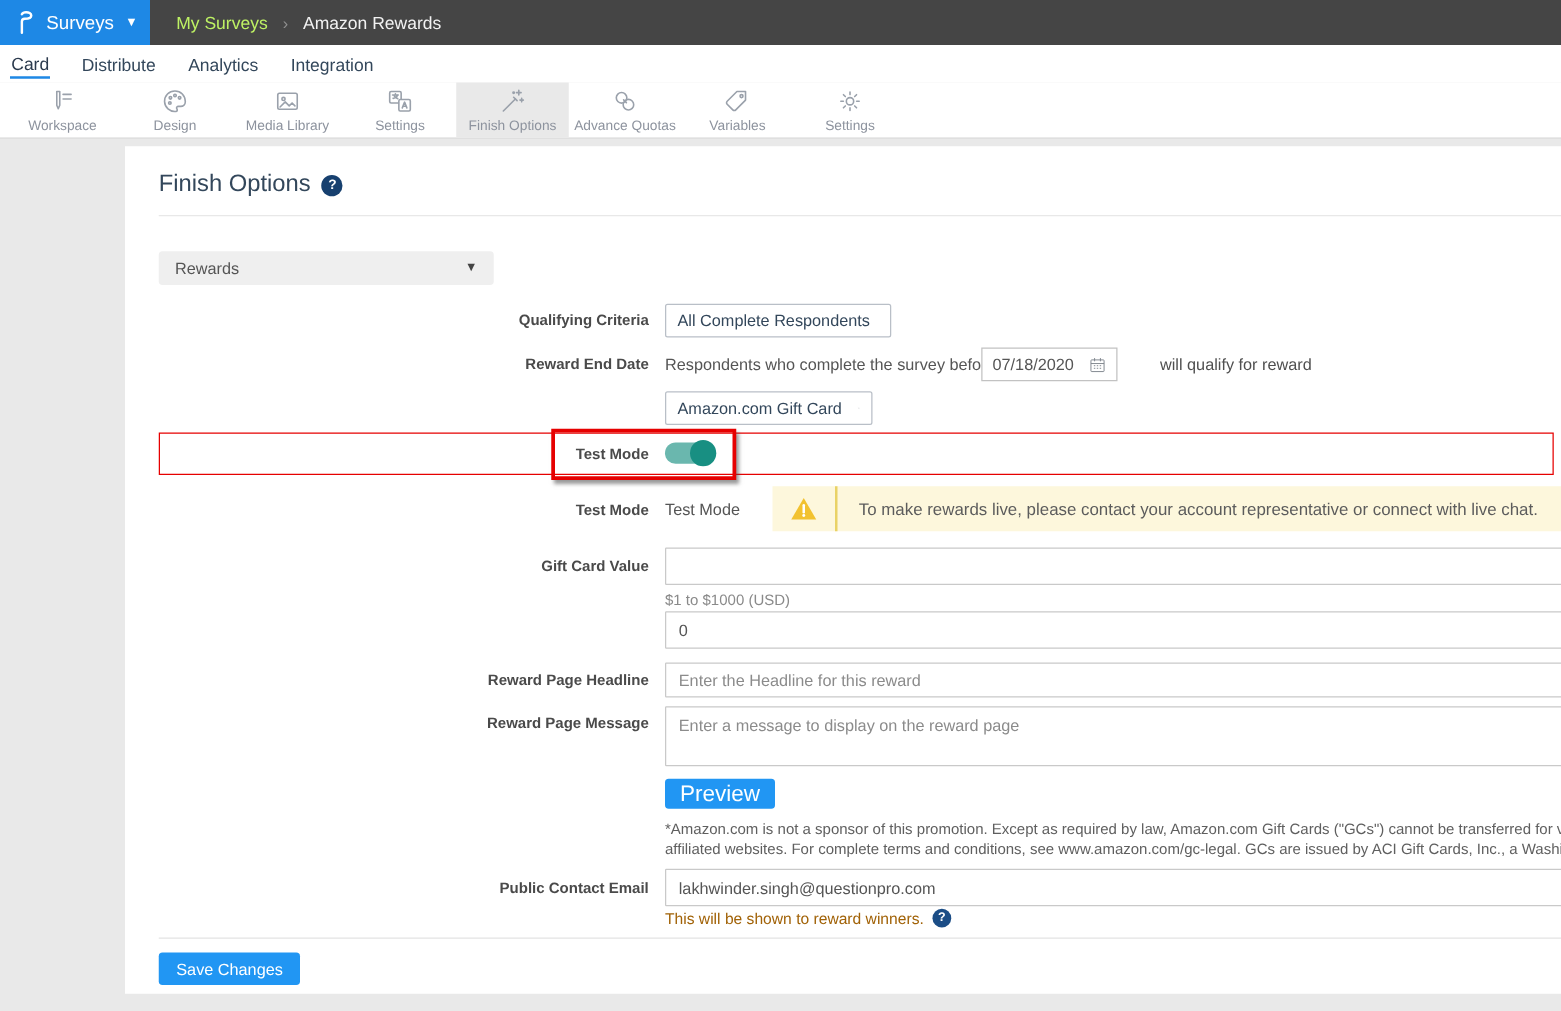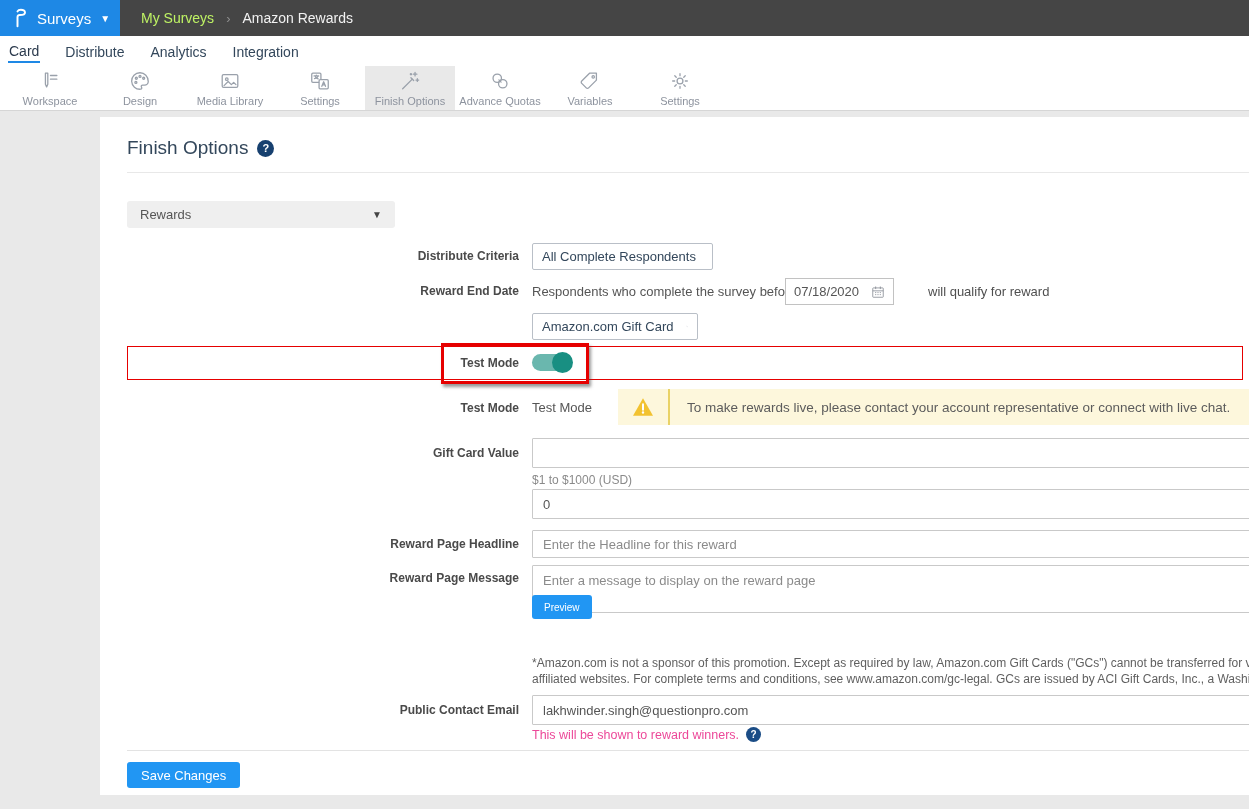--- a/index.html
+++ b/index.html
@@ -65,28 +65,28 @@
   .hl-band { position:absolute; left:27px; right:6px; top:229px; height:34px; border:1px solid #e60000; pointer-events:none; }
   .hl-box { position:absolute; left:341px; top:226px; width:148px; height:41px; border:3px solid #e60000; box-shadow:2px 3px 3px rgba(70,70,70,.55); pointer-events:none; }
 
   
   .warnbox { position:absolute; left:518px; right:0; top:272px; height:36px; background:#fdf7dc; display:flex; align-items:center; }
   .warn-icon-wrap { width:50px; display:flex; justify-content:center; }
   .warn-sep { width:2px; height:36px; background:#e9d266; }
   .warn-text { margin-left:17px; font-size:13.5px; color:#5c5c5c; white-space:nowrap; }
 
   .btn { position:absolute; background:#2196f3; color:#fff; border:none; border-radius:3px; font-family:inherit; cursor:pointer; }
-  .btn-preview { left:432px; top:478px; height:24px; padding:0 12px; font-size:10px; }
+  .btn-preview { left:432px; top:506px; height:24px; padding:0 12px; font-size:18px; }
   .btn-save { left:27px; top:645px; height:26px; padding:0 14px; font-size:13px; }
 
   .disclaimer { position:absolute; left:432px; right:0; top:538px; overflow:hidden; }
   .disclaimer div { white-space:nowrap; font-size:12px; color:#5f5f5f; line-height:16px; }
 
   .email-helper-row { position:absolute; left:432px; top:610px; display:flex; align-items:center; gap:7px; }
-  .email-helper-row .htext { font-size:12.5px; color:#ec4899;text-align:center; }
+  .email-helper-row .htext { font-size:12.5px; color:#a16207;text-align:center; }
   .help-badge.small { width:15px; height:15px; font-size:10px; background:#1b4d86; }
 </style>
 </head>
 <body>
 
 <div class="screen">
 
   <div class="topbar">
     <div class="brand">
       <svg class="brand-logo" viewBox="0 0 20 26">
@@ -184,21 +184,21 @@
       <span class="page-title">Finish Options</span>
       <span class="help-badge">?</span>
     </div>
     <div class="divider-title"></div>
 
     <div class="rewards-dd">
       <span class="dd-text">Rewards</span>
       <span class="dd-caret">▼</span>
     </div>
 
-    <div class="flabel" style="top:126px; line-height:27px;">Distribute Criteria</div>
+    <div class="flabel" style="top:126px; line-height:27px;">Qualifying Criteria</div>
     <div class="selbox" style="left:432px; top:126px; width:181px;">
       <span class="sel-text">All Complete Respondents</span>
       <svg width="13" height="13" viewBox="0 0 24 24">
           <polyline points="5,9 12,16 19,9"></polyline>
         </svg>
     </div>
 
     <div class="flabel" style="top:161px; line-height:27px;">Reward End Date</div>
     <div class="txt" style="left:432px; top:161px; line-height:27px;">Respondents who complete the survey before</div>
     <div class="datebox" style="top:161px;">

